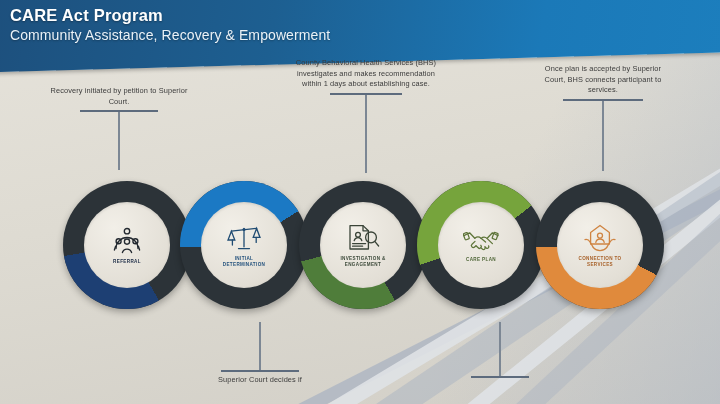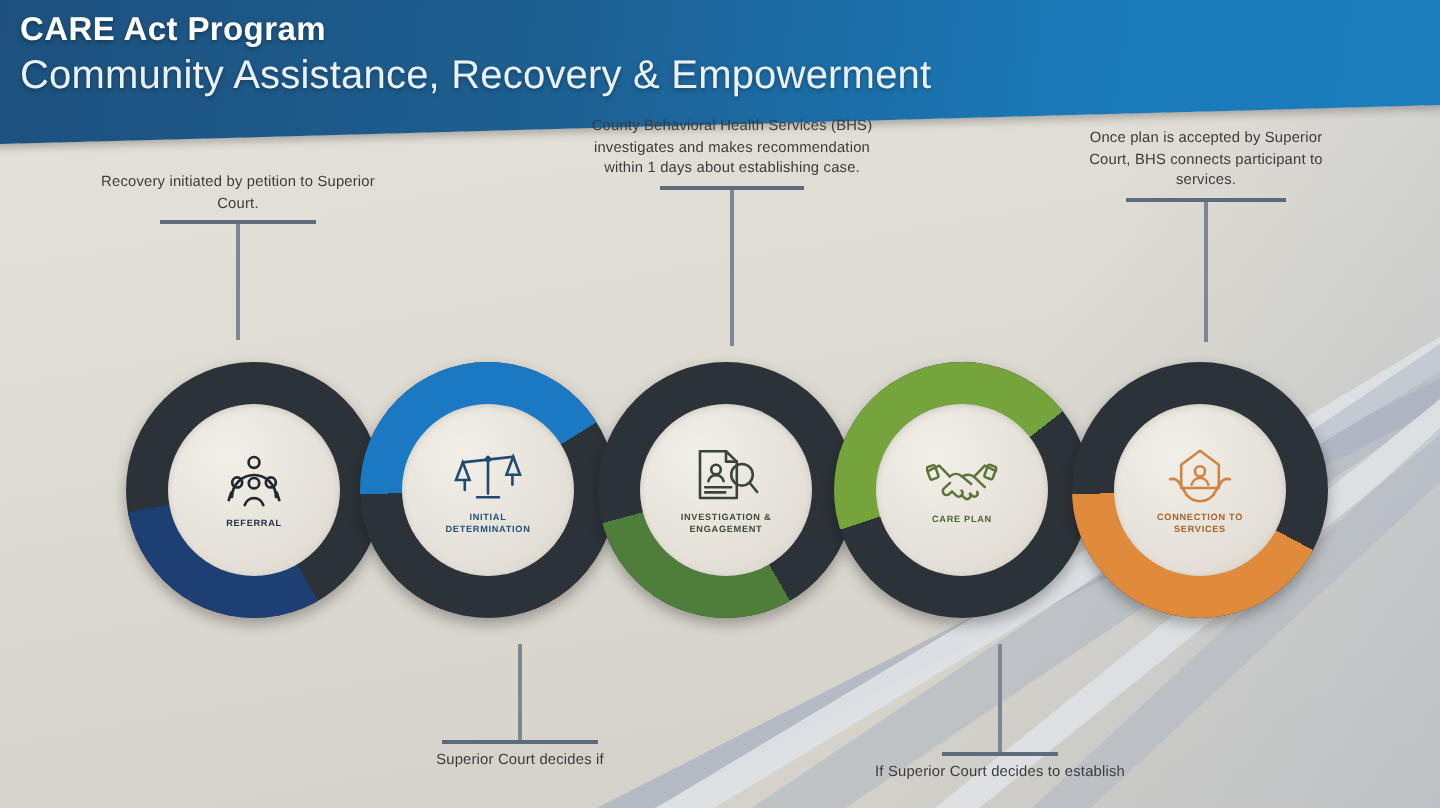--- a/index.html
+++ b/index.html
@@ -17,21 +17,21 @@
     transform-origin:left center;border-radius:2px;}
   .swoosh.light{background:#dfe2e6;opacity:.9;}
   
   .banner{position:absolute;left:-20px;top:-34px;width:780px;height:96px;
     background:linear-gradient(100deg,#1d4f7c 0%,#1d5f91 38%,#1b79b8 72%,#1c7fbe 100%);
     transform:rotate(-1.55deg);box-shadow:0 2px 4px rgba(0,0,0,.25);}
   .banner-inner{position:absolute;left:0;top:0;width:720px;height:62px;
     padding:6px 0 0 10px;box-sizing:border-box;pointer-events:none;}
   .ttl{color:#ffffff;font-size:16.5px;font-weight:bold;letter-spacing:.2px;
     text-shadow:0 1px 2px rgba(0,0,0,.35);margin:0;line-height:1.15;}
-  .sub{color:#eaf2f8;font-size:20px;font-weight:normal;letter-spacing:.1px;
+  .sub{color:#eaf2f8;font-size:14px;font-weight:normal;letter-spacing:.1px;
     text-shadow:0 1px 2px rgba(0,0,0,.3);margin:2px 0 0 0;line-height:1.15;}
   
   .callout{position:absolute;text-align:center;color:#3b3b3b;
     font-size:7.4px;line-height:1.45;letter-spacing:.1px;}
   .callout .rule{height:1.6px;background:#5d6b7d;margin:3px auto 0;}
   .callout .stem{width:1.4px;background:#7c8794;margin:0 auto;}
   .callout.below .stem{margin:0 auto;}
   .callout.below .rule{margin:0 auto 3px;}
   
   .ring{position:absolute;border-radius:50%;}
@@ -86,21 +86,20 @@
 
   <div class="callout" style="left:538px;top:64px;width:130px;">
     <div>Once plan is accepted by Superior Court, BHS connects participant to services.</div>
     <div class="rule" style="width:80px;"></div>
     <div class="stem" style="height:70px;"></div>
   </div>
 
   <div class="callout below" style="left:410px;top:322px;width:180px;">
     <div class="stem" style="height:54px;"></div>
     <div class="rule" style="width:58px;"></div>
-    <div>If Superior Court decides to establish</div>
   </div>
 
   <div class="ring" style="left:63px;top:181px;width:128px;height:128px;">
     <div class="base" style="background:#2c3338;"></div>
     <div class="arc" style="background:conic-gradient(from 150deg,#1d3f73 0deg 110deg,transparent 110deg 360deg);"></div>
     <div class="hub" style="left:21px;top:21px;right:21px;bottom:21px;">
       <svg width="32" height="30" viewBox="0 0 32 30" fill="none" stroke="#22282f" stroke-width="1.35" stroke-linecap="round">
         <circle cx="16" cy="5.2" r="2.7"></circle>
         <circle cx="7.6" cy="15.2" r="2.5"></circle>
         <circle cx="24.4" cy="15.2" r="2.5"></circle>

